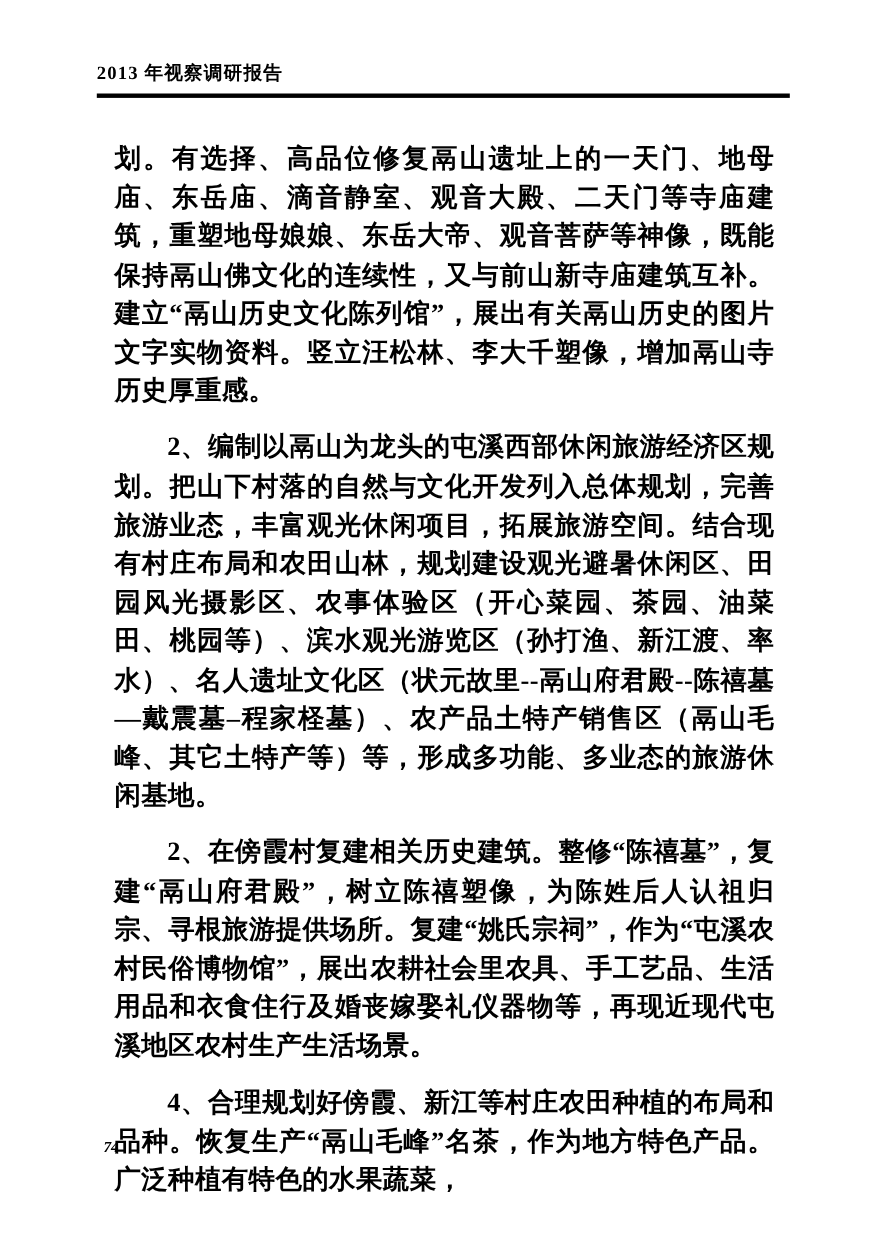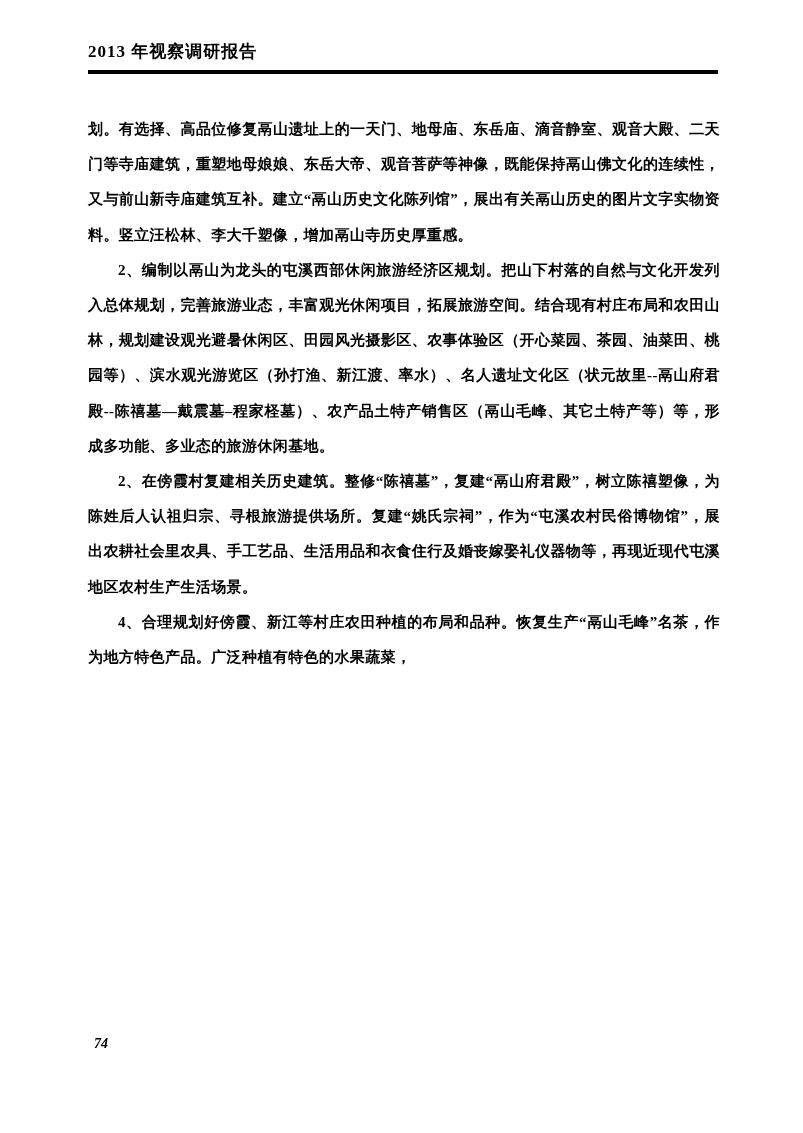--- a/index.html
+++ b/index.html
@@ -12,21 +12,21 @@
     width: 803px;
     height: 1133px;
     background: #ffffff;
     color: #000000;
     font-family: "Liberation Serif", serif;
     overflow: hidden;
   }
   .header {
     position: absolute;
     left: 88px;
-    top: 40px;
+    top: 55px;
     width: 630px;
   }
   .header-title {
     font-family: "Liberation Serif", serif;
     font-weight: bold;
     font-size: 17px;
     letter-spacing: 1px;
     color: #000;
   }
   .header-rule {
@@ -35,28 +35,28 @@
     height: 4px;
     background: #000;
   }
   .doc-body {
     position: absolute;
     left: 88px;
     top: 112px;
     width: 632px;
   }
   .para {
-    font-size: 15px;
+    font-size: 24px;
     line-height: 35.2px;
     font-weight: bold;
     text-align: justify;
     text-justify: inter-ideograph;
     word-break: break-all;
     letter-spacing: 0.4px;
-    margin: 0;
+    margin: 16px;
   }
   .para.indent {
     text-indent: 2em;
   }
   .para.heading {
     font-family: "Liberation Sans", sans-serif;
     font-weight: bold;
   }
   .footer-pageno {
     position: absolute;

